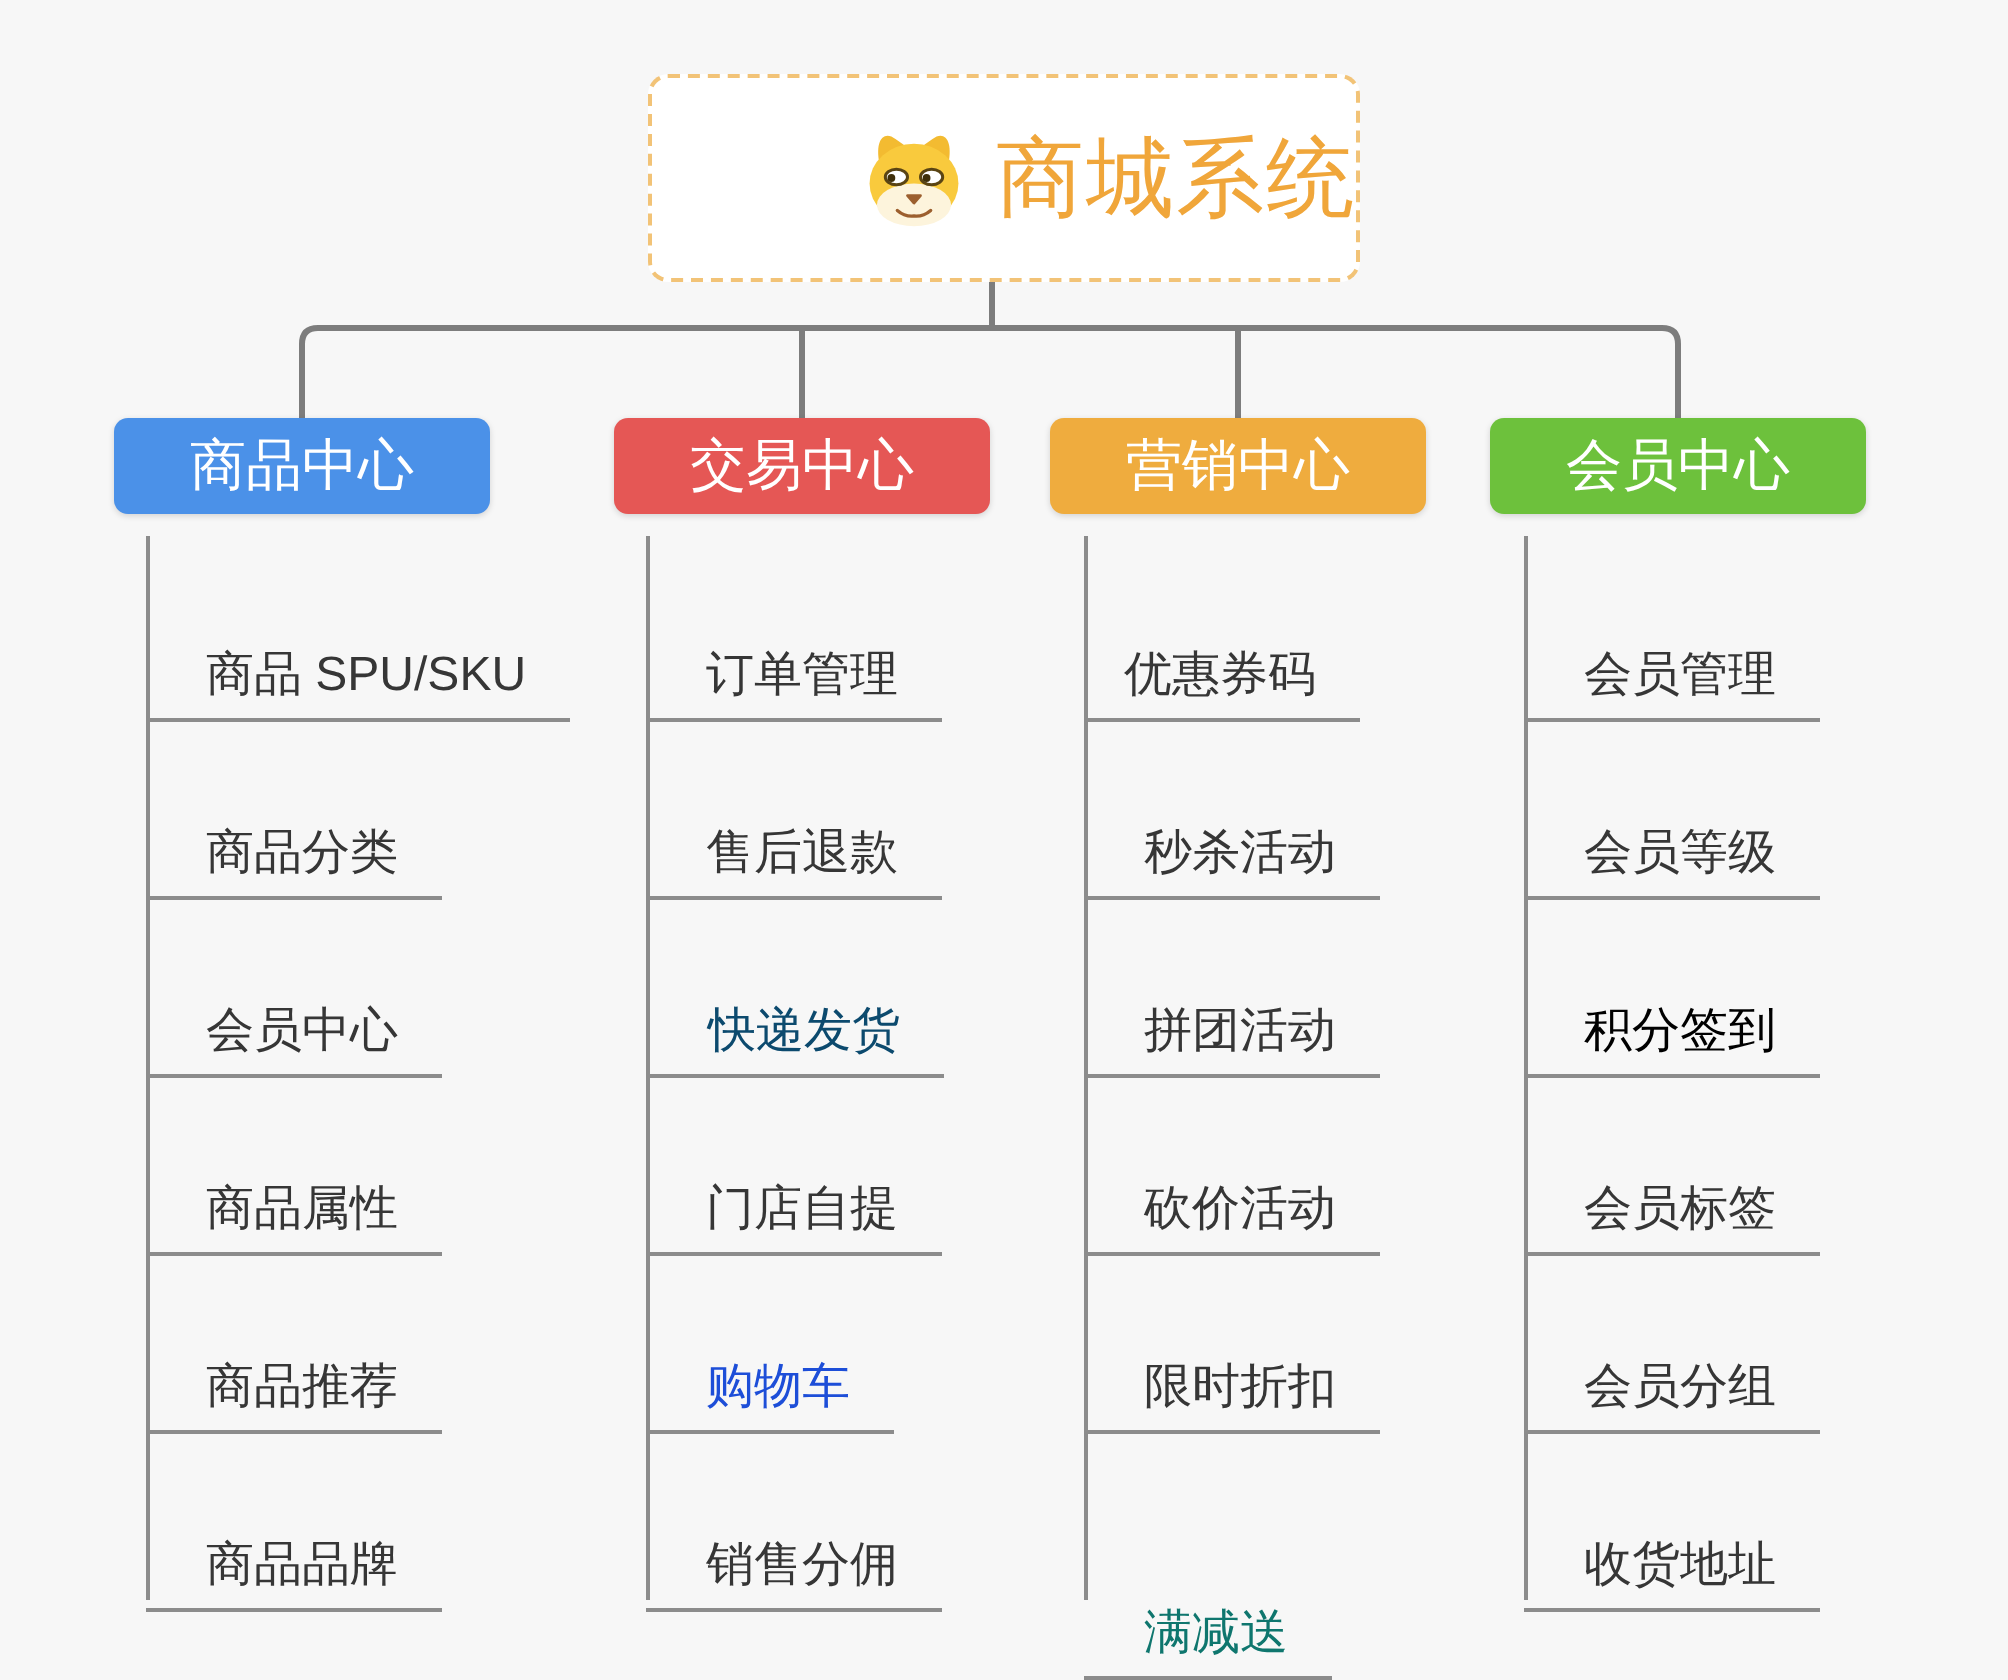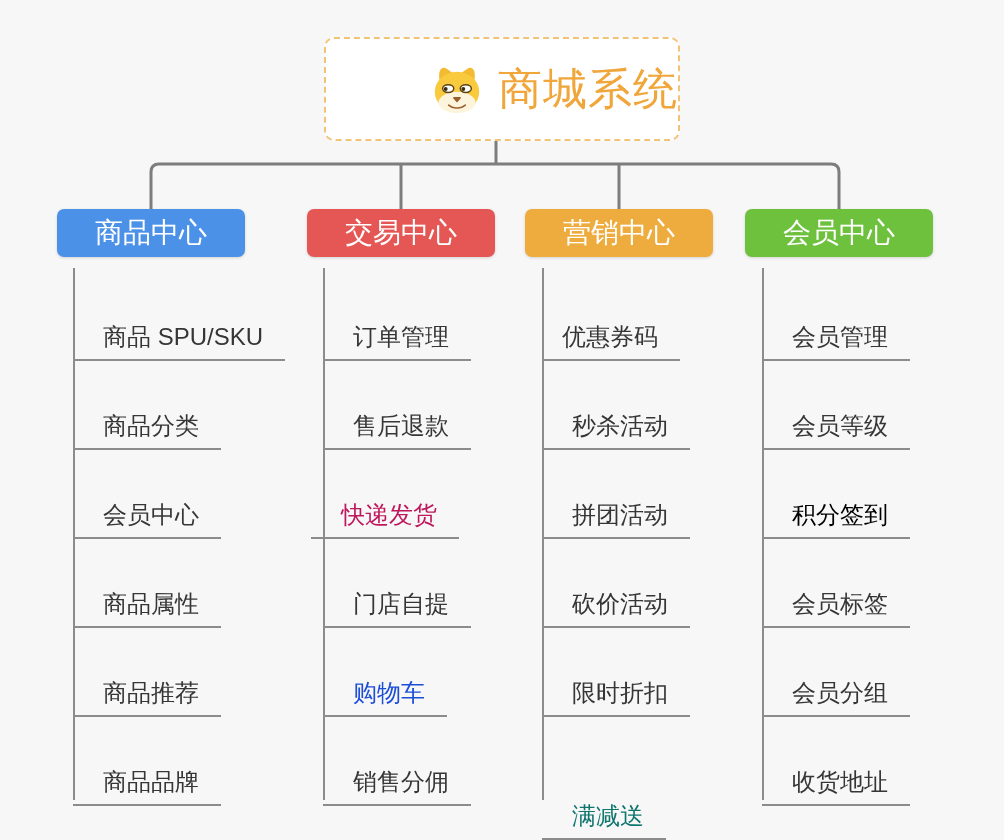--- a/index.html
+++ b/index.html
@@ -72,21 +72,21 @@
       <div class="leaf" style="left: 73px; top: 487px; border-bottom-color: rgb(140, 140, 140); color: rgb(54, 54, 54);">会员中心</div>
       <div class="leaf" style="left: 73px; top: 576px; border-bottom-color: rgb(140, 140, 140); color: rgb(54, 54, 54);">商品属性</div>
       <div class="leaf" style="left: 73px; top: 665px; border-bottom-color: rgb(140, 140, 140); color: rgb(54, 54, 54);">商品推荐</div>
       <div class="leaf" style="left: 73px; top: 754px; border-bottom-color: rgb(140, 140, 140); color: rgb(54, 54, 54);">商品品牌</div>
       <div class="branch-header" style="left: 307px; top: 209px; background: rgb(229, 87, 85);">
         <span>交易中心</span>
       </div>
       <div class="trunk" style="left: 323px; top: 268px; height: 532px; background: rgb(140, 140, 140);"></div>
       <div class="leaf" style="left: 323px; top: 309px; border-bottom-color: rgb(140, 140, 140); color: rgb(54, 54, 54);">订单管理</div>
       <div class="leaf" style="left: 323px; top: 398px; border-bottom-color: rgb(140, 140, 140); color: rgb(54, 54, 54);">售后退款</div>
-      <div class="leaf" style="left: 311px; top: 487px; border-bottom-color: rgb(140, 140, 140); color: #be185d;">快递发货</div>
+      <div class="leaf" style="left: 324px; top: 487px; border-bottom-color: rgb(140, 140, 140); color: #0c4a6e;">快递发货</div>
       <div class="leaf" style="left: 323px; top: 576px; border-bottom-color: rgb(140, 140, 140); color: rgb(54, 54, 54);">门店自提</div>
       <div class="leaf" style="left: 323px; top: 665px; border-bottom-color: rgb(140, 140, 140); color: #1d4ed8;">购物车</div>
       <div class="leaf" style="left: 323px; top: 754px; border-bottom-color: rgb(140, 140, 140); color: rgb(54, 54, 54);">销售分佣</div>
       <div class="branch-header" style="left: 525px; top: 209px; background: rgb(239, 172, 62);">
         <span>营销中心</span>
       </div>
       <div class="trunk" style="left: 542px; top: 268px; height: 532px; background: rgb(140, 140, 140);"></div>
       <div class="leaf" style="left: 542px; top: 309px; border-bottom-color: rgb(140, 140, 140); color: rgb(54, 54, 54); padding-left: 20px;">优惠券码</div>
       <div class="leaf" style="left: 542px; top: 398px; border-bottom-color: rgb(140, 140, 140); color: rgb(54, 54, 54);">秒杀活动</div>
       <div class="leaf" style="left: 542px; top: 487px; border-bottom-color: rgb(140, 140, 140); color: rgb(54, 54, 54);">拼团活动</div>

